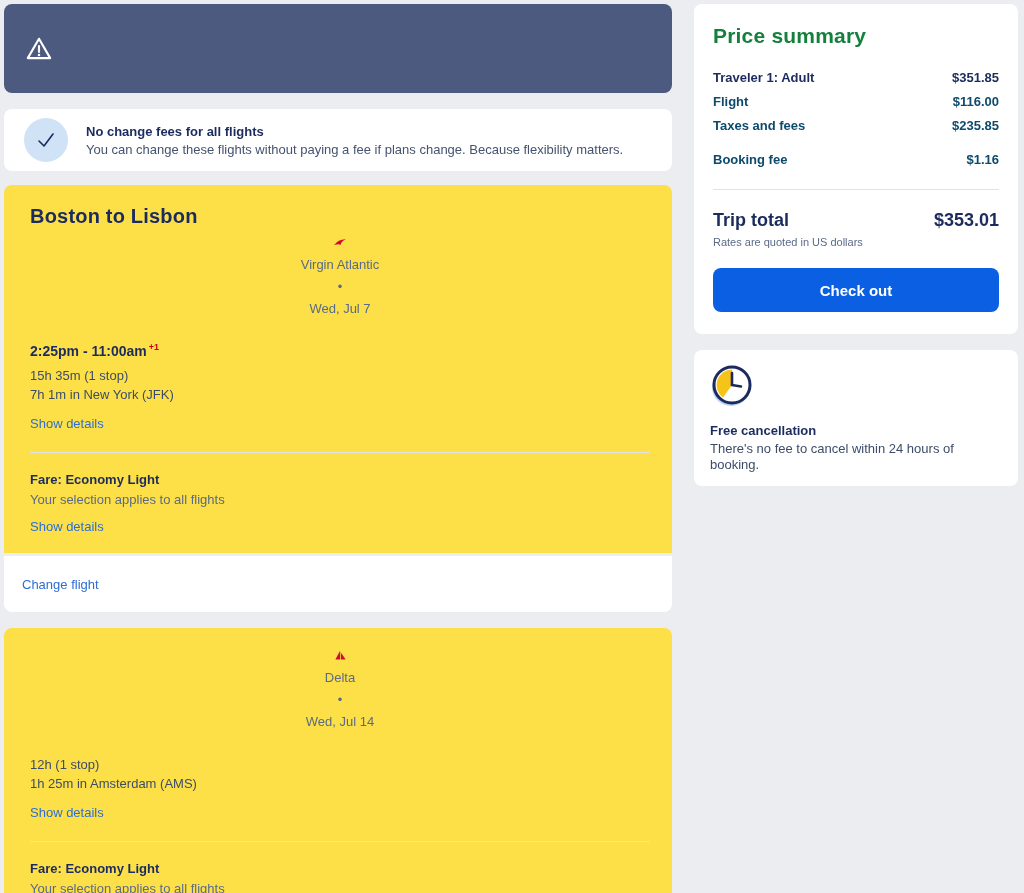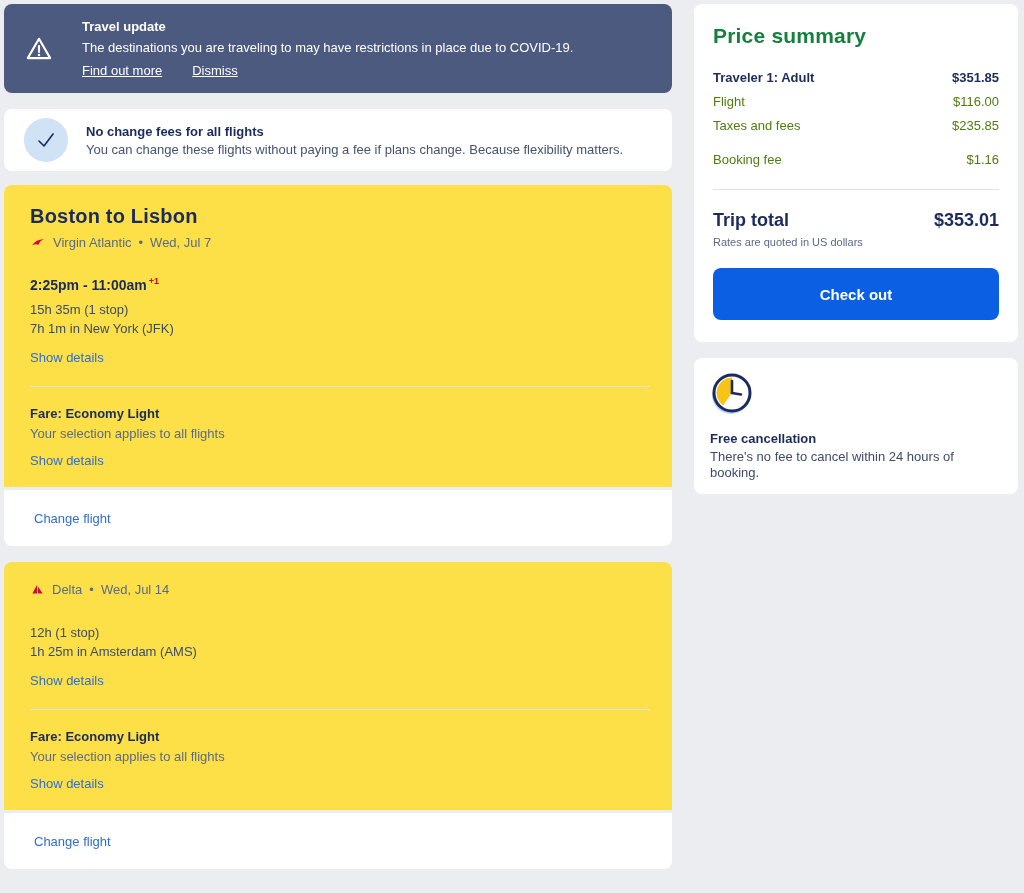--- a/index.html
+++ b/index.html
@@ -19,41 +19,41 @@
   
   .nofee-card { background:#fff; border-radius:8px; padding:9px 20px; display:flex; align-items:center; gap:18px; margin-bottom:14px; }
   .check-circle { width:44px; height:44px; border-radius:50%; background:#cfe2f6; flex:0 0 44px; display:flex; align-items:center; justify-content:center; }
   .nofee-title { color:#1b2b5e; font-size:13px; font-weight:bold; margin-bottom:3px; }
   .nofee-desc { color:#44536f; font-size:13px; }
 
   
   .flight-card { border-radius:8px; overflow:hidden; margin-bottom:16px; }
   .flight-main { background:#fde047; padding:20px 22px 18px 26px; }
   .flight-title { color:#1b2b5e; font-size:20px; font-weight:bold; margin-bottom:7px; letter-spacing:0.2px; }
-  .airline-row { display:flex; align-items:center; gap:7px; color:#5a6a87; font-size:13px; margin-bottom:26px; }
+  .airline-row { display:flex; align-items:center; gap:7px; color:#5a6a87; font-size:13px; margin-bottom:26px;flex-direction:column; }
   .times-row { color:#1b2b5e; font-size:14px; font-weight:bold; margin-bottom:7px; }
   .sup-offset { color:#d0021b; font-size:9px; vertical-align:super; font-weight:bold; margin-left:2px; }
   .detail-line { color:#3c4c68; font-size:13px; line-height:19px; }
   .link { color:#2e6ed2; font-size:13px; cursor:pointer; display:inline-block; }
   .show-details { margin-top:12px; }
   .fare-divider { border:none; border-top:1px solid #dfe3e9; margin:20px 0 19px 0; }
   .fare-title { color:#1b2b5e; font-size:13px; font-weight:bold; margin-bottom:5px; }
   .fare-note { color:#5a6a87; font-size:13px; }
-  .flight-footer { background:#fff; margin-top:3px; padding:19px 30px; }
+  .flight-footer { background:#fff; margin-top:3px; padding:19px 18px; }
 
   
   .price-card { background:#fff; border-radius:8px; padding:20px 19px 22px 19px; }
   .price-title { color:#15803d; font-size:21px; font-weight:bold; margin-bottom:22px; letter-spacing:0.2px; }
-  .price-row { display:flex; justify-content:space-between; font-size:13px; margin-bottom:9px; color:#4d7c0f; }
+  .price-row { display:flex; justify-content:space-between; font-size:13px; margin-bottom:9px; color:#0c4a6e;font-weight:bold; }
   .price-row.bold { color:#1b2b5e; font-weight:bold; }
   .booking-row { margin-top:19px; margin-bottom:0; }
   .total-divider { border:none; border-top:1px solid #dfe3e9; margin:22px 0 20px 0; }
   .total-row { display:flex; justify-content:space-between; align-items:baseline; color:#1b2b5e; font-size:18px; font-weight:bold; }
   .rates-note { color:#5a6a87; font-size:11px; margin-top:5px; }
-  .checkout-btn { width:100%; height:52px; margin-top:20px; background:#0b5fe3; color:#fff; font-family:"Liberation Sans", sans-serif; font-size:15px; font-weight:bold; border:none; border-radius:8px; cursor:pointer; }
+  .checkout-btn { width:100%; height:44px; margin-top:20px; background:#0b5fe3; color:#fff; font-family:"Liberation Sans", sans-serif; font-size:15px; font-weight:bold; border:none; border-radius:8px; cursor:pointer; }
 
   
   .cancel-card { background:#fff; border-radius:8px; margin-top:16px; padding:13px 16px; display:flex; gap:14px; align-items:flex-start;flex-direction:column; }
   .cancel-title { color:#1b2b5e; font-size:13px; font-weight:bold; margin-bottom:3px; margin-top:2px; }
   .cancel-desc { color:#3c4c68; font-size:13px; line-height:16px; }
   .icon-wrap { flex:0 0 auto; display:flex; }
 </style>
 </head>
 <body>
 
@@ -61,28 +61,20 @@
 
   <div class="col-left">
 
     <div class="banner">
       <div class="banner-icon icon-wrap">
         <svg width="30" height="28" viewBox="0 0 24 24">
           <path d="M12 3.2 L21.6 19.8 H2.4 Z" fill="none" stroke="#ffffff" stroke-width="1.8" stroke-linejoin="round"></path>
           <line x1="12" y1="9.5" x2="12" y2="14.5" stroke="#ffffff" stroke-width="1.8" stroke-linecap="round"></line>
           <circle cx="12" cy="17.2" r="1.1" fill="#ffffff"></circle>
         </svg>
-      </div>
-      <div>
-        <div class="banner-title">Travel update</div>
-        <div class="banner-msg">The destinations you are traveling to may have restrictions in place due to COVID-19.</div>
-        <div class="banner-links">
-          <a class="banner-link">Find out more</a>
-          <a class="banner-link">Dismiss</a>
-        </div>
       </div>
     </div>
 
     <div class="nofee-card">
       <div class="check-circle">
         <svg width="24" height="24" viewBox="0 0 24 24">
           <polyline points="5,13 10,18 19,6" fill="none" stroke="#1b2b5e" stroke-width="1.6" stroke-linecap="round" stroke-linejoin="round"></polyline>
         </svg>
       </div>
       <div>

